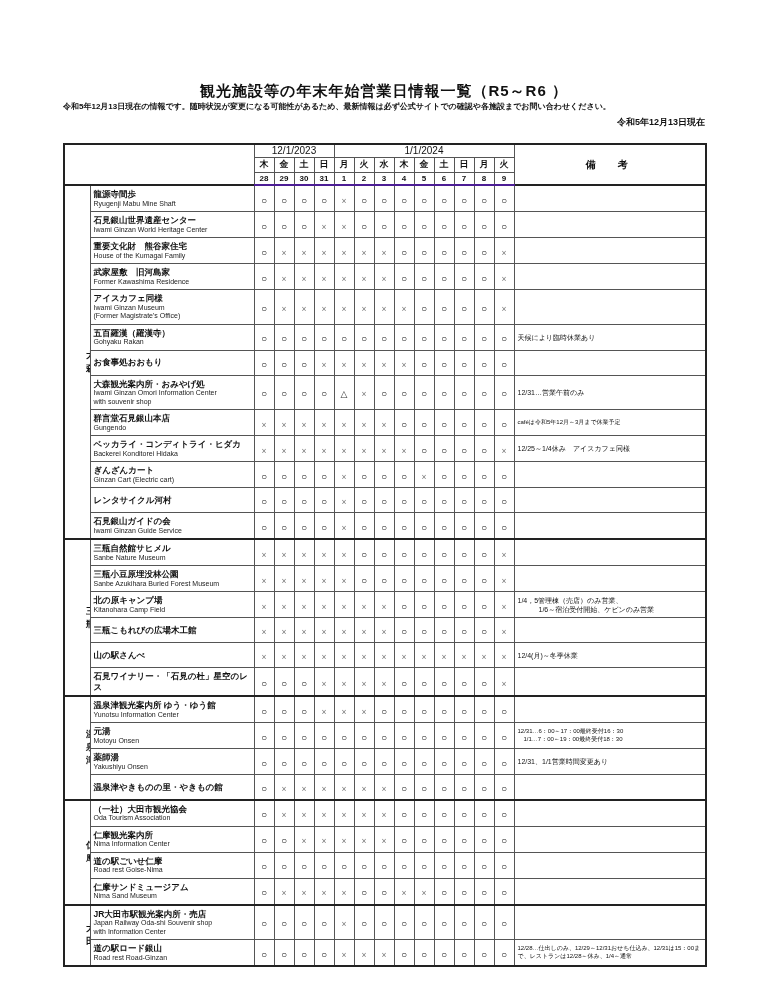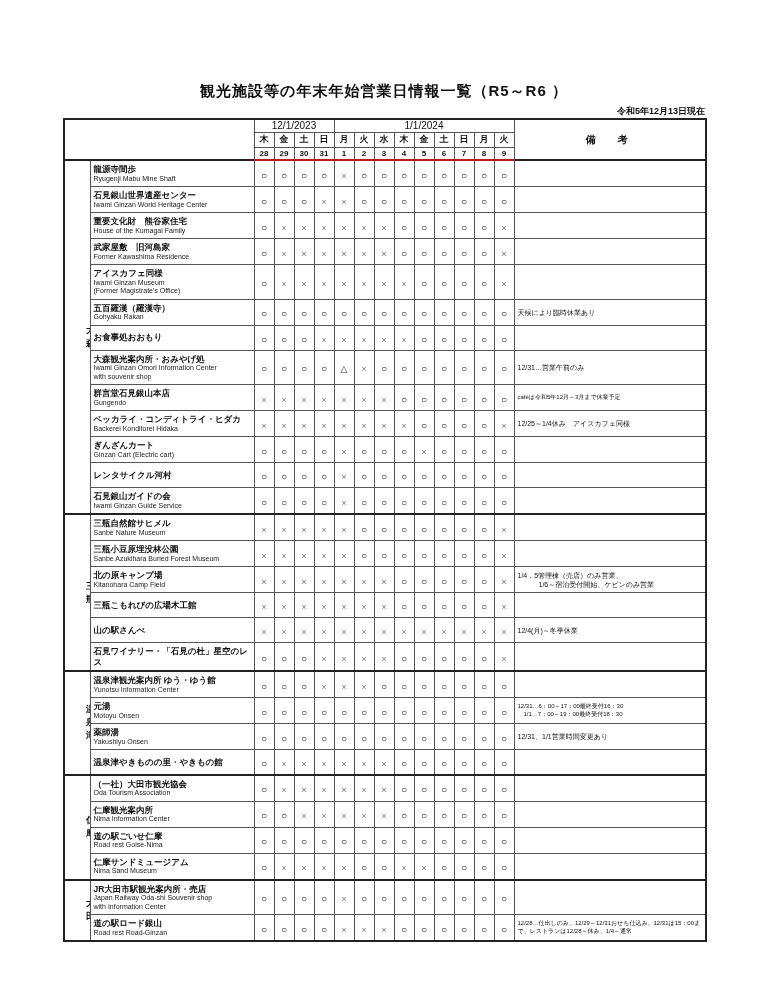--- a/index.html
+++ b/index.html
@@ -19,37 +19,37 @@
     text-align: center; font-size: 14px; font-weight: bold;
     margin-bottom: 11px;
   }
   .notes { margin-left: 63px; width: 642px; }
   .note-ja { font-size: 8px; font-weight: bold; line-height: 11px; }
   .note-en-row { font-size: 8px; line-height: 11px; }
   .legend-inline { margin-left: 22px; font-size: 8px; }
   .stamp-inline { margin-left: 26px; font-size: 8px; }
   .as-of {
     margin-left: 63px; width: 642px; text-align: right;
-    font-size: 9px; font-weight: bold; margin-top: 4px; margin-bottom: 0;
+    font-size: 9px; font-weight: bold; margin-top: 4px; margin-bottom: 14px;
   }
   table.sched {
     border-collapse: collapse; table-layout: fixed;
     width: 642px; margin-left: 63px;
     border: 2px solid #222;
   }
   table.sched td {
     border: 1px solid #555;
     vertical-align: middle;
     overflow: hidden;
   }
   thead td { text-align: center; }
   .period { font-size: 10px; height: 13px; }
   .dow { font-size: 9px; font-weight: bold; height: 15px; }
   .dnum { font-size: 8px; font-weight: bold; height: 13px; }
-  thead tr.date-row td { border-bottom: 2px solid #b91c1c; }
+  thead tr.date-row td { border-bottom: 2px solid #4c1d95; }
   td.corner { border-bottom: 2px solid #222; }
   td.remarks-h {
     border-bottom: 2px solid #222;
     font-size: 10px; font-weight: bold; text-align: center; letter-spacing: 6px;
   }
   tbody tr.group-start td { border-top: 2px solid #222; }
   td.gcell {
     text-align: center; font-size: 9px; font-weight: bold;
     border-right: 1px solid #555;
     padding-left: 21px;
@@ -64,20 +64,21 @@
   td.remark { padding: 1px 3px; font-size: 7px; line-height: 9px; white-space: pre-line; }
   td.remark.small { font-size: 6px; line-height: 7.5px; }
 </style>
 </head>
 <body>
 
 <div class="page">
   <div class="title">観光施設等の年末年始営業日情報一覧（R5～R6 ）</div>
 
   <div class="notes">
+    <div class="note-ja">令和5年12月13日現在の情報です。随時状況が変更になる可能性があるため、最新情報は必ず公式サイトでの確認や各施設までお問い合わせください。</div>
   </div>
 
   <div class="as-of">令和5年12月13日現在</div>
 
   <table class="sched">
     <colgroup>
       <col style="width:26px">
         <col style="width:164px">
       <col span="13" style="width:20px">
       <col style="width:192px">

